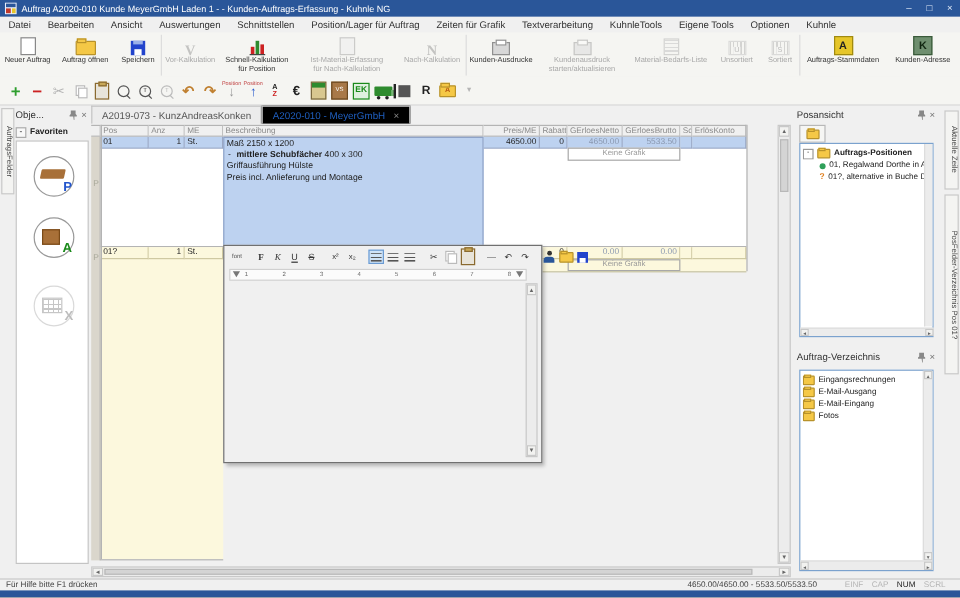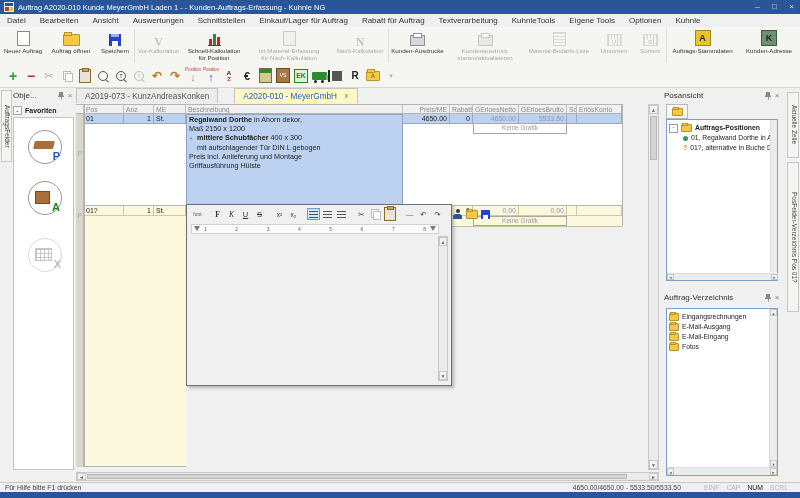--- a/index.html
+++ b/index.html
@@ -61,21 +61,21 @@
   .ic-fork::before{content:"";position:absolute;left:-4px;top:-1px;width:2px;height:12px;background:#222;}
   .ic-person{width:9px;height:10px;position:relative;}
   .ic-person::before{content:"";position:absolute;left:2.5px;top:0;width:4px;height:4px;border-radius:50%;background:#333;}
   .ic-person::after{content:"";position:absolute;left:0;bottom:0;width:9px;height:5px;border-radius:3px 3px 0 0;background:#2a5699;}
   .ic-folder{width:10px;height:7px;background:#f5c846;border:1px solid #b8922a;border-radius:1px;position:relative;}
   .ic-folder::before{content:"";position:absolute;left:0;top:-2px;width:4px;height:1px;background:#f5c846;border:1px solid #b8922a;}
   .ic-save-s{width:9px;height:9px;background:#2244cc;position:relative;}
   .ic-save-s::before{content:"";position:absolute;left:2px;bottom:0;width:5px;height:4px;background:#fff;}
   
   .tab{height:15px;line-height:15px;font-size:8.2px;padding:0 8px;border:1px solid #c4c4c4;border-bottom:none;background:#ececec;color:#555;display:flex;align-items:center;box-sizing:border-box;}
-  .tab.active{background:#fef9c3;color:#1f5fc0;margin-left:16px;}
+  .tab.active{background:#000000;color:#1f5fc0;}
   
   .phdr{font-size:8px;color:#333;display:flex;align-items:center;}
   .phdr .sp{flex:1;}
   .pin{width:8px;height:10px;}
   .xbtn{font-size:8px;color:#777;width:10px;text-align:center;}
   .pbox{background:#fff;border:1px solid #7ba2ce;box-sizing:border-box;}
   
   .hdr{position:absolute;top:104px;height:10px;box-sizing:border-box;background:#f0f0f0;color:#8a8a8a;font-size:6.8px;line-height:9px;padding:0 2px;border-top:1px solid #b4b4b4;border-bottom:1px solid #b4b4b4;border-right:1px solid #c0c0c0;overflow:hidden;white-space:nowrap;}
   .cell{position:absolute;height:10px;box-sizing:border-box;font-size:7px;line-height:9px;padding:0 2px;overflow:hidden;white-space:nowrap;}
   .selblue{background:#bdd2f0;border-right:1px solid #9aa7c4;border-bottom:1px solid #9aa7c4;}
@@ -130,22 +130,22 @@
     <span class="winbtn">□</span>
     <span class="winbtn">×</span>
   </div>
 
   <div class="abs menubar">
     <span class="menu-item">Datei</span>
     <span class="menu-item">Bearbeiten</span>
     <span class="menu-item">Ansicht</span>
     <span class="menu-item">Auswertungen</span>
     <span class="menu-item">Schnittstellen</span>
-    <span class="menu-item">Einkauf/Lager für Auftrag</span>
-    <span class="menu-item">Rabatt für Auftrag</span>
+    <span class="menu-item">Position/Lager für Auftrag</span>
+    <span class="menu-item">Zeiten für Grafik</span>
     <span class="menu-item">Textverarbeitung</span>
     <span class="menu-item">KuhnleTools</span>
     <span class="menu-item">Eigene Tools</span>
     <span class="menu-item">Optionen</span>
     <span class="menu-item">Kuhnle</span>
   </div>
 
   <div class="abs tb-big">
     <div class="bigbtn" style="width:46px"><span class="ic"><span class="ic-new"></span></span><span>Neuer Auftrag</span></div>
     <div class="bigbtn" style="width:50px"><span class="ic"><span class="ic-openfolder"></span></span><span>Auftrag öffnen</span></div>
@@ -285,26 +285,24 @@
   <div class="cell selblue num muted" style="left:473px;top:114px;width:46px">4650.00</div>
   <div class="cell selblue num muted" style="left:519px;top:114px;width:48px">5533.50</div>
   <div class="cell selblue" style="left:567px;top:114px;width:10px"></div>
   <div class="cell selblue" style="left:577px;top:114px;width:45px"></div>
 
   <div class="abs" style="left:84px;top:124px;width:102px;height:82px;background:#fff"></div>
   <div class="abs" style="left:403px;top:124px;width:219px;height:82px;background:#fff"></div>
   <div class="kg" style="left:473px;top:123px;width:94px;height:11px;background:#fff">Keine Grafik</div>
 
   <div class="abs" style="left:186px;top:114px;width:217px;height:92px;background:#bdd2f0;border:1px solid #8fa3c8;box-sizing:border-box;padding:0 2px">
-    <div class="dline"><b>Regalwand Dorthe</b><span> in Ahorn dekor,</span></div>
     <div class="dline"><span>Maß 2150 x 1200</span></div>
     <div class="dline"><span class="pre">-</span><b>mittlere Schubfächer</b><span> 400 x 300</span></div>
-    <div class="dline ind"><span>mit aufschlagender Tür DIN L gebogen</span></div>
+    <div class="dline"><span>Griffausführung Hülste</span></div>
     <div class="dline"><span>Preis incl. Anlieferung und Montage</span></div>
-    <div class="dline"><span>Griffausführung Hülste</span></div>
   </div>
   <div class="abs" style="left:84px;top:205px;width:538px;height:1px;background:#b4b4b4"></div>
 
   <div class="abs" style="left:84px;top:206px;width:102px;height:260px;background:#fcf8dd"></div>
   <div class="cell rowyel" style="left:84px;top:206px;width:40px">01?</div>
   <div class="cell rowyel num" style="left:124px;top:206px;width:30px">1</div>
   <div class="cell rowyel" style="left:154px;top:206px;width:32px">St.</div>
   <div class="abs" style="left:186px;top:206px;width:217px;height:22px;background:#fcf8dd"></div>
   <div class="abs" style="left:403px;top:206px;width:219px;height:20px;background:#fcf8dd"></div>
   <div class="cell rowyel num" style="left:403px;top:206px;width:47px"></div>

